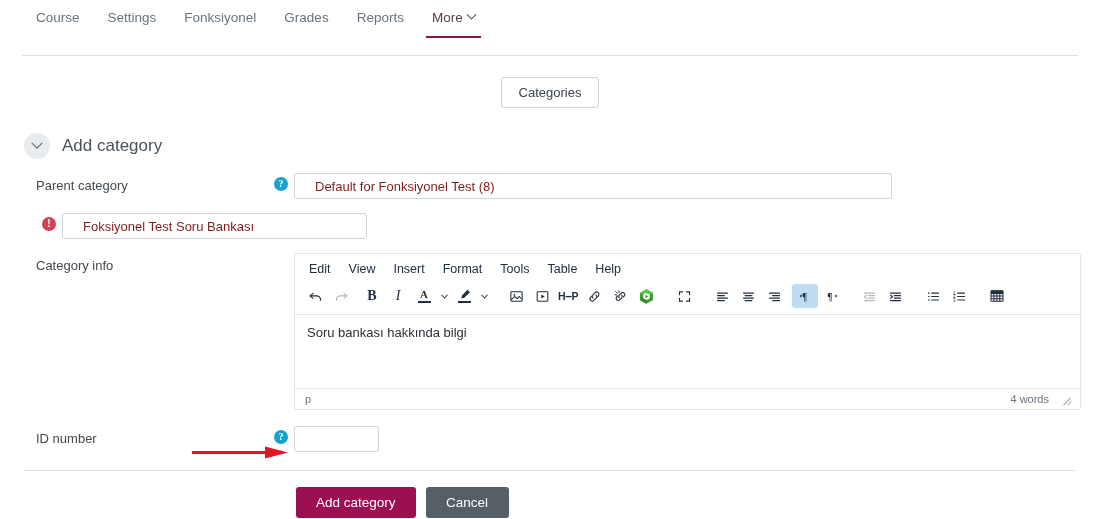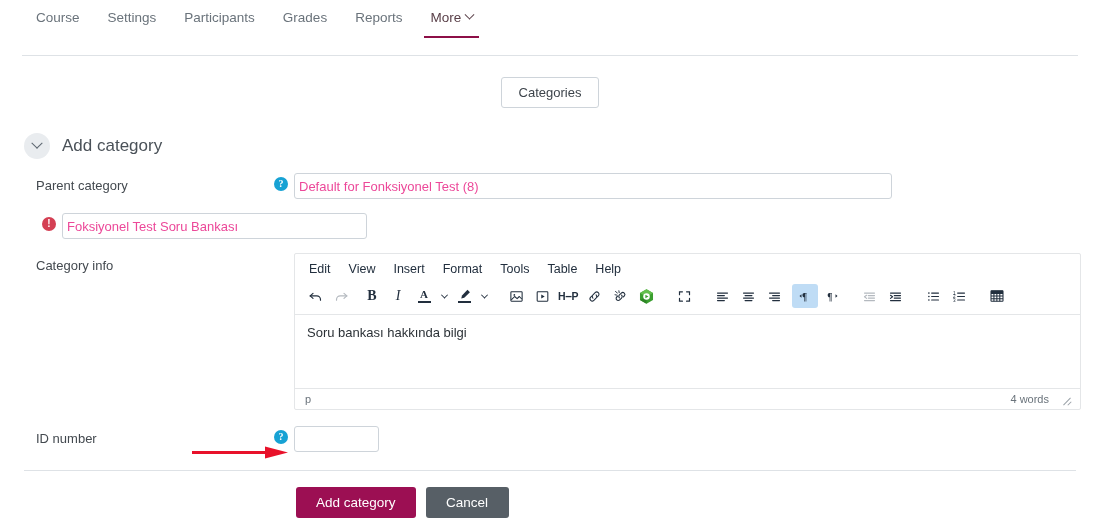--- a/index.html
+++ b/index.html
@@ -141,22 +141,22 @@
     font-family: "Liberation Sans", sans-serif;
   }
   .f-control { flex: 1 1 auto; }
 
   .txt-input {
     border: 1px solid #ced4da;
     border-radius: 3px;
     background: #fff;
     font-family: inherit;
     font-size: 13px;
-    color: #ec4899;
-    padding: 5px 4px;
+    color: #7f1d1d;
+    padding: 5px 20px;
     height: 26px;
     outline: none;
   }
   .w-parent { width: 598px; }
   .w-name   { width: 305px; }
   .w-id     { width: 85px; }
 
   
   .editor {
     width: 787px;
@@ -280,21 +280,21 @@
 <body>
 
 <nav class="navbar">
   <div class="nav-item">
     <span>Course</span>
   </div>
   <div class="nav-item">
     <span>Settings</span>
   </div>
   <div class="nav-item">
-    <span>Participants</span>
+    <span>Fonksiyonel</span>
   </div>
   <div class="nav-item">
     <span>Grades</span>
   </div>
   <div class="nav-item">
     <span>Reports</span>
   </div>
   <div class="nav-item active">
     <span>More</span>
     <span class="chev"></span>

